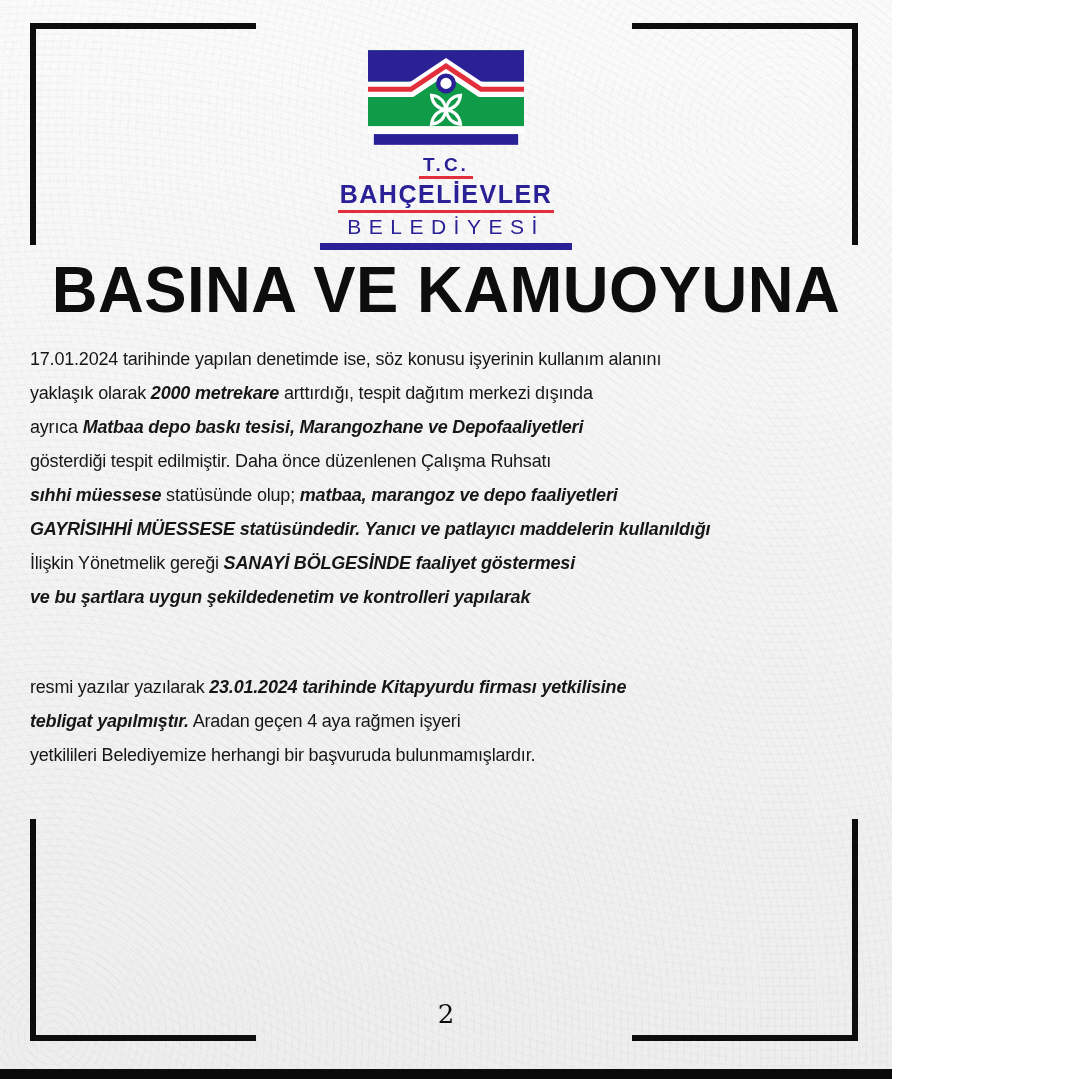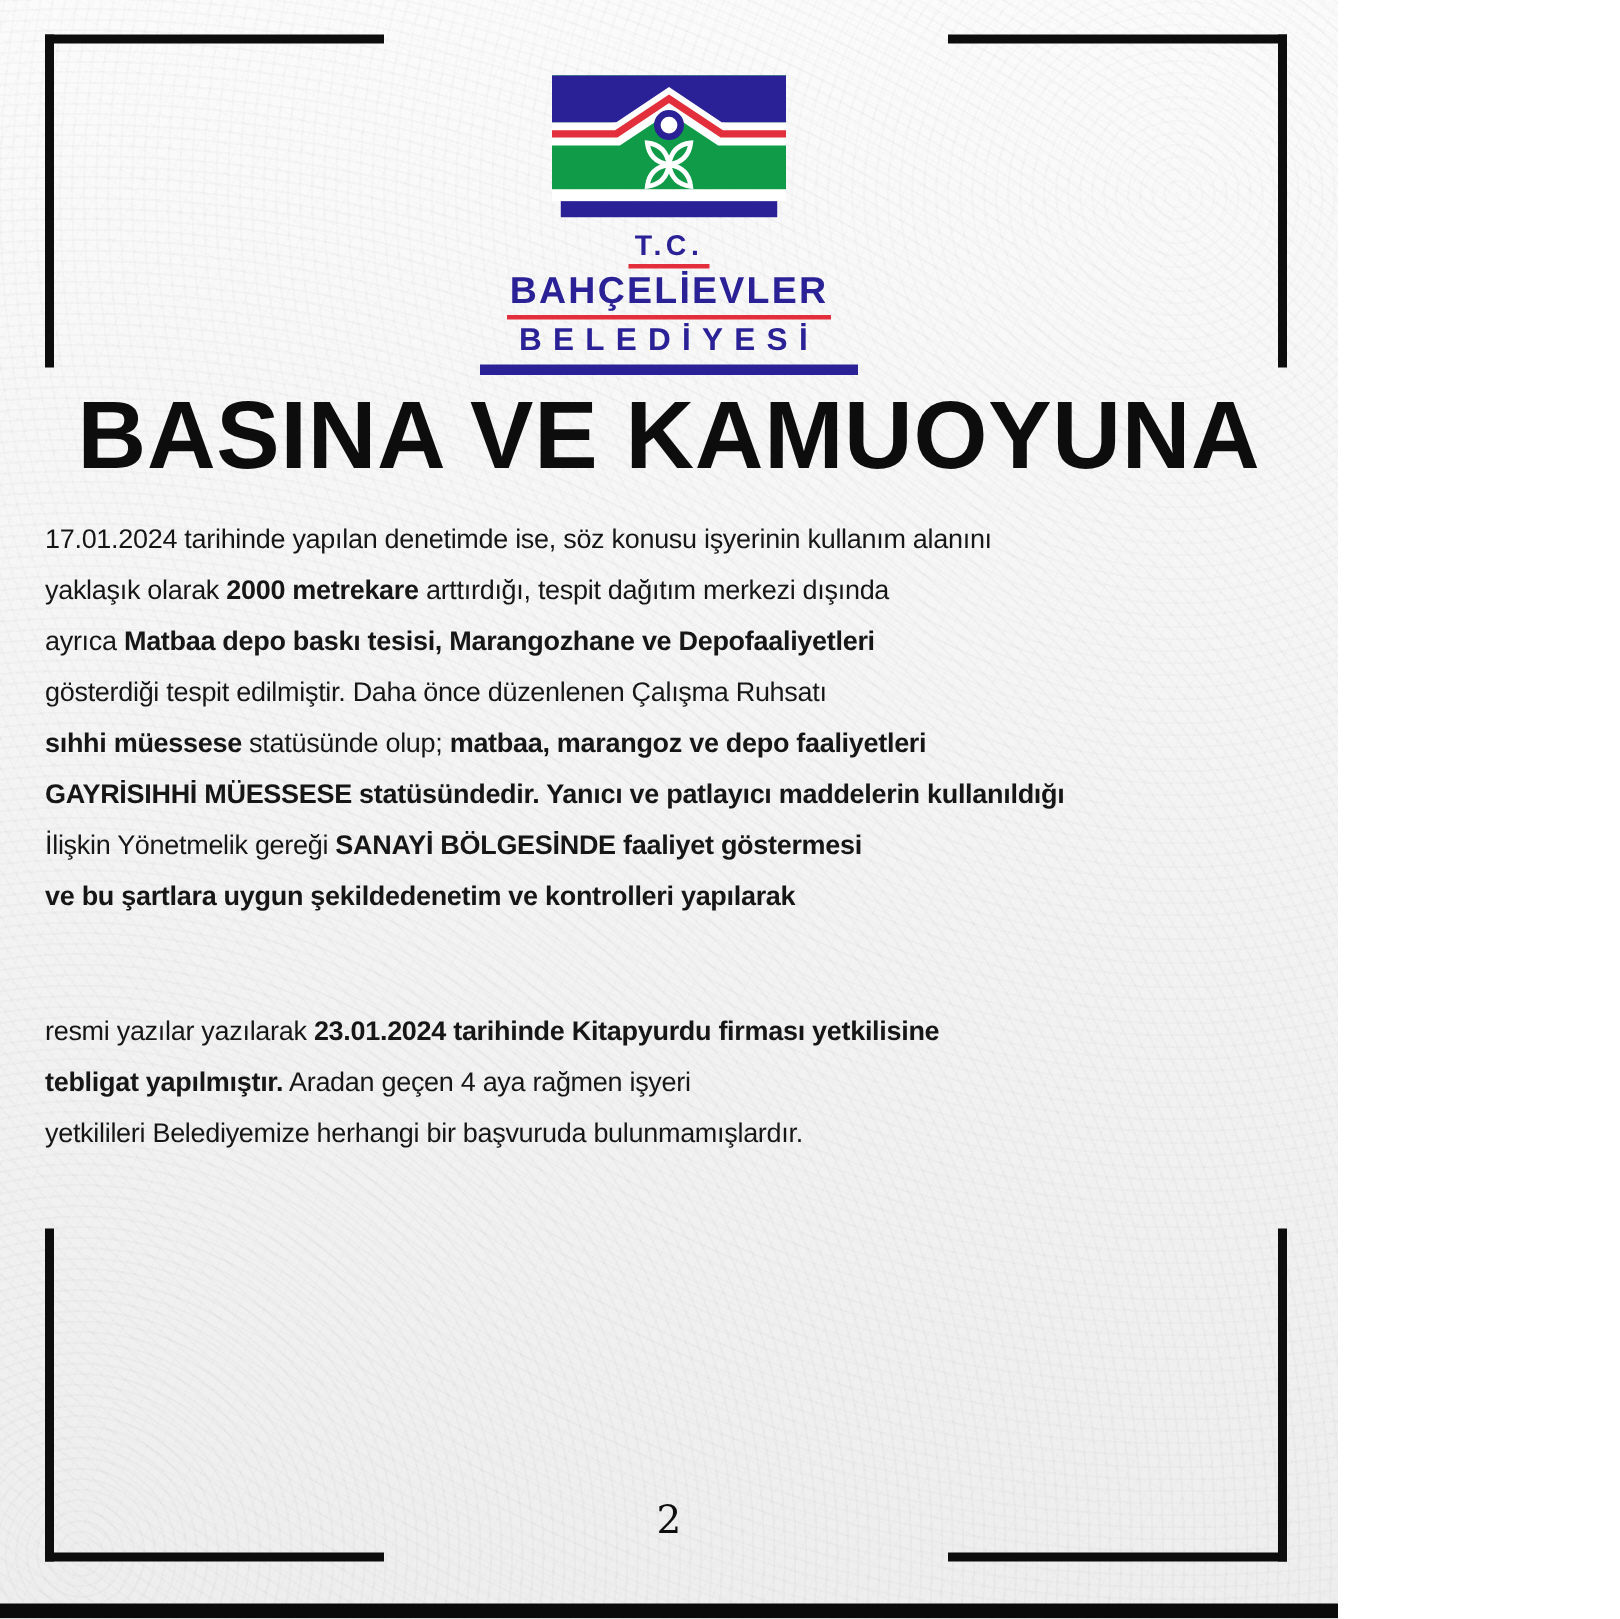--- a/index.html
+++ b/index.html
@@ -40,38 +40,38 @@
   .fill-white{fill:#ffffff;}
   .stroke-white{stroke:#ffffff;fill:none;}
   .stroke-red{stroke:var(--red);fill:none;}
   .ring{fill:#ffffff;stroke:var(--navy);stroke-width:4.5;}
   .petal{stroke:#ffffff;stroke-width:3.2;fill:none;}
 
   .logo-tc{margin-top:7px;color:var(--navy);font-weight:bold;font-size:19px;letter-spacing:3px;
     border-bottom:3px solid var(--red);padding:0 4px 1px 4px;line-height:1.05;}
   .logo-name{margin-top:2px;color:var(--navy);font-weight:bold;font-size:25px;letter-spacing:1.5px;
     border-bottom:3px solid var(--red);padding:0 2px 2px 2px;line-height:1.1;text-align:right;}
-  .logo-sub{margin-top:2px;color:var(--navy);font-weight:bold;font-size:21px;letter-spacing:7.5px;line-height:1.15;}
+  .logo-sub{margin-top:2px;color:var(--navy);font-weight:normal;font-size:21px;letter-spacing:7.5px;line-height:1.15;}
   .logo-bar{margin-top:3px;width:252px;height:7px;background:var(--navy);}
 
   
   .title{
     position:absolute;top:254px;left:0;right:0;text-align:center;
     color:#0d0d0d;font-weight:bold;font-size:64px;line-height:72px;letter-spacing:0.5px;
     transform:scaleX(0.99);
   }
 
   
   .body-text{position:absolute;top:342px;left:30px;right:30px;}
   .paragraph + .paragraph{margin-top:56px;}
   .line{
     display:block;text-align:left;white-space:pre;
     font-size:18px;line-height:34px;color:#161616;letter-spacing:-0.2px;
   }
-  .line .b{font-weight:bold;}
+  .line .b{font-weight:bold;font-style:italic;}
 
   .page-number{
     position:absolute;left:0;right:0;bottom:50px;text-align:center;
     font-family:"DejaVu Serif", serif;font-size:26px;color:#0d0d0d;
   }
 </style>
 </head>
 <body>
 
 <div class="page">

